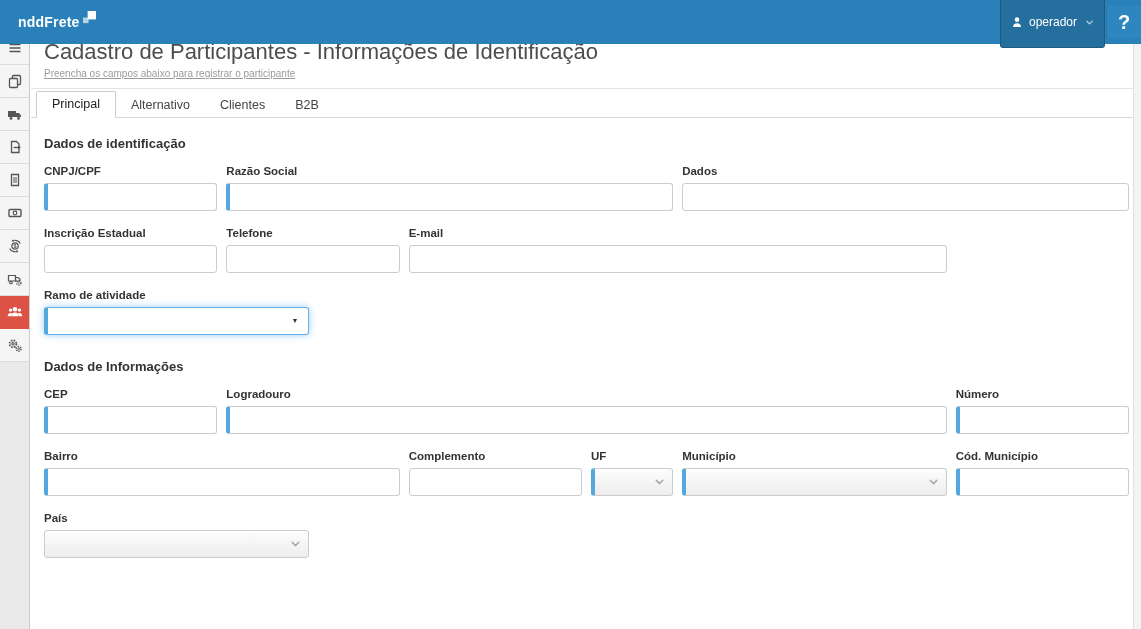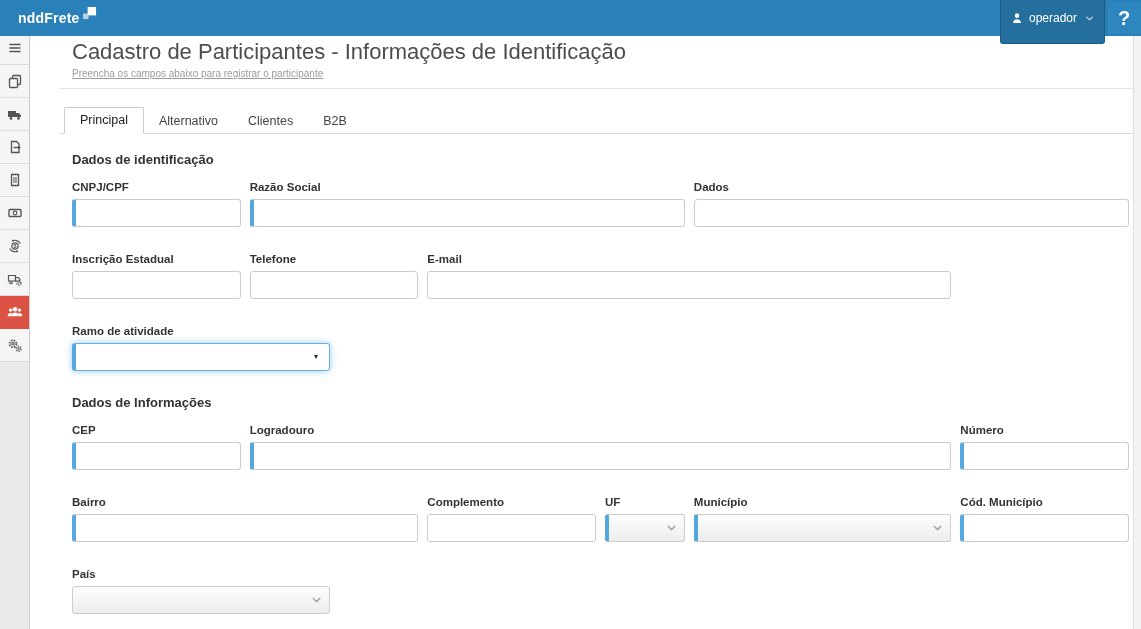--- a/index.html
+++ b/index.html
@@ -5,21 +5,21 @@
   * { box-sizing: border-box; }
   html,body { margin:0; padding:0; }
   body {
     width:1141px; height:629px; position:relative; overflow:hidden;
     font-family:"Liberation Sans","DejaVu Sans",sans-serif;
     background:#fff; color:#333;
   }
 
   
   .topbar{
-    position:absolute; top:0; left:0; right:0; height:36px;
+    position:absolute; top:0; left:0; right:0; height:44px;
     background:var(--header-bg); color:#fff;
     display:flex; align-items:center; z-index:6;gap:17px;
   }
   .logo{ margin-left:18px; display:flex; align-items:flex-start; cursor:pointer; }
   .logo-text{ font-size:14px; font-weight:700; letter-spacing:.2px; line-height:18px; }
   .logo-mark{ margin-left:2px; margin-top:-2px; }
   .topbar-right{ margin-left:auto; display:flex; align-items:center; height:100%; }
   .user-button{
     display:flex; align-items:center; gap:5px;
     background:var(--user-box-bg); border:1px solid rgba(0,0,0,.18);
@@ -38,36 +38,36 @@
     position:absolute; top:32px; left:0; bottom:0; width:30px;
     background:#e9e9e9; border-right:1px solid #ccc; z-index:5;
   }
   .sb-item{
     height:33px; display:flex; align-items:center; justify-content:center;
     background:#f5f5f5; border-bottom:1px solid #dcdcdc; cursor:pointer;
   }
   .sb-item.active{ background:var(--active-item-bg); border-bottom-color:var(--active-item-bg); }
 
   
-  .content{ position:absolute; top:32px; left:31px; right:8px; bottom:0; background:#fff; overflow:hidden;padding-left:28px; }
+  .content{ position:absolute; top:32px; left:31px; right:8px; bottom:0; background:#fff; overflow:hidden; }
   .scrollstrip{ position:absolute; top:32px; right:0; width:8px; bottom:0; background:#f3f3f3; border-left:1px solid #e0e0e0; }
 
   .page-header{ padding:7px 14px 9px 13px; border-bottom:1px solid #e4e4e4; }
   .page-title{ font-size:22px; font-weight:400; color:#4d4d4d; margin:0; }
   .page-subtitle{ font-size:10px; color:#9a9a9a; margin-top:3px;text-decoration:underline; }
 
   .tabs{ display:flex; align-items:flex-end; padding:2px 0 0 5px; border-bottom:1px solid #d9d9d9; }
-  .tab{ padding:5px 15px 6px; font-size:12.5px; color:#444; cursor:pointer; margin-bottom:-1px;margin-top:16px; }
+  .tab{ padding:5px 15px 6px; font-size:12.5px; color:#444; cursor:pointer; margin-bottom:-1px; }
   .tab.active{ background:#fff; border:1px solid #ccc; border-bottom:1px solid #fff; border-radius:2px 2px 0 0; color:#222; }
 
   .form-area{ padding:18px 4px 16px 13px; }
   .form-section + .form-section{ margin-top:24px; }
   .section-heading{ font-size:13px; font-weight:700; color:#333; margin:0 0 14px; }
 
-  .row{ display:grid; grid-template-columns:repeat(12,1fr); column-gap:9px; margin-bottom:26px; }
+  .row{ display:grid; grid-template-columns:repeat(12,1fr); column-gap:9px; margin-bottom:16px; }
   .row:last-child{ margin-bottom:0; }
   .field label{ display:block; font-size:11.5px; font-weight:700; color:#333; margin-bottom:6px; }
   .field input{
     width:100%; height:28px; border:1px solid #ccc; border-radius:3px;
     padding:0 8px; font-size:13px; outline:none; background:#fff; color:#333;
   }
   .req{ border-left:4px solid var(--required-bar) !important; }
   .sel{
     height:28px; border:1px solid #ccc; border-radius:3px;
     background:linear-gradient(#fdfdfd,#ededed); position:relative; cursor:pointer;

